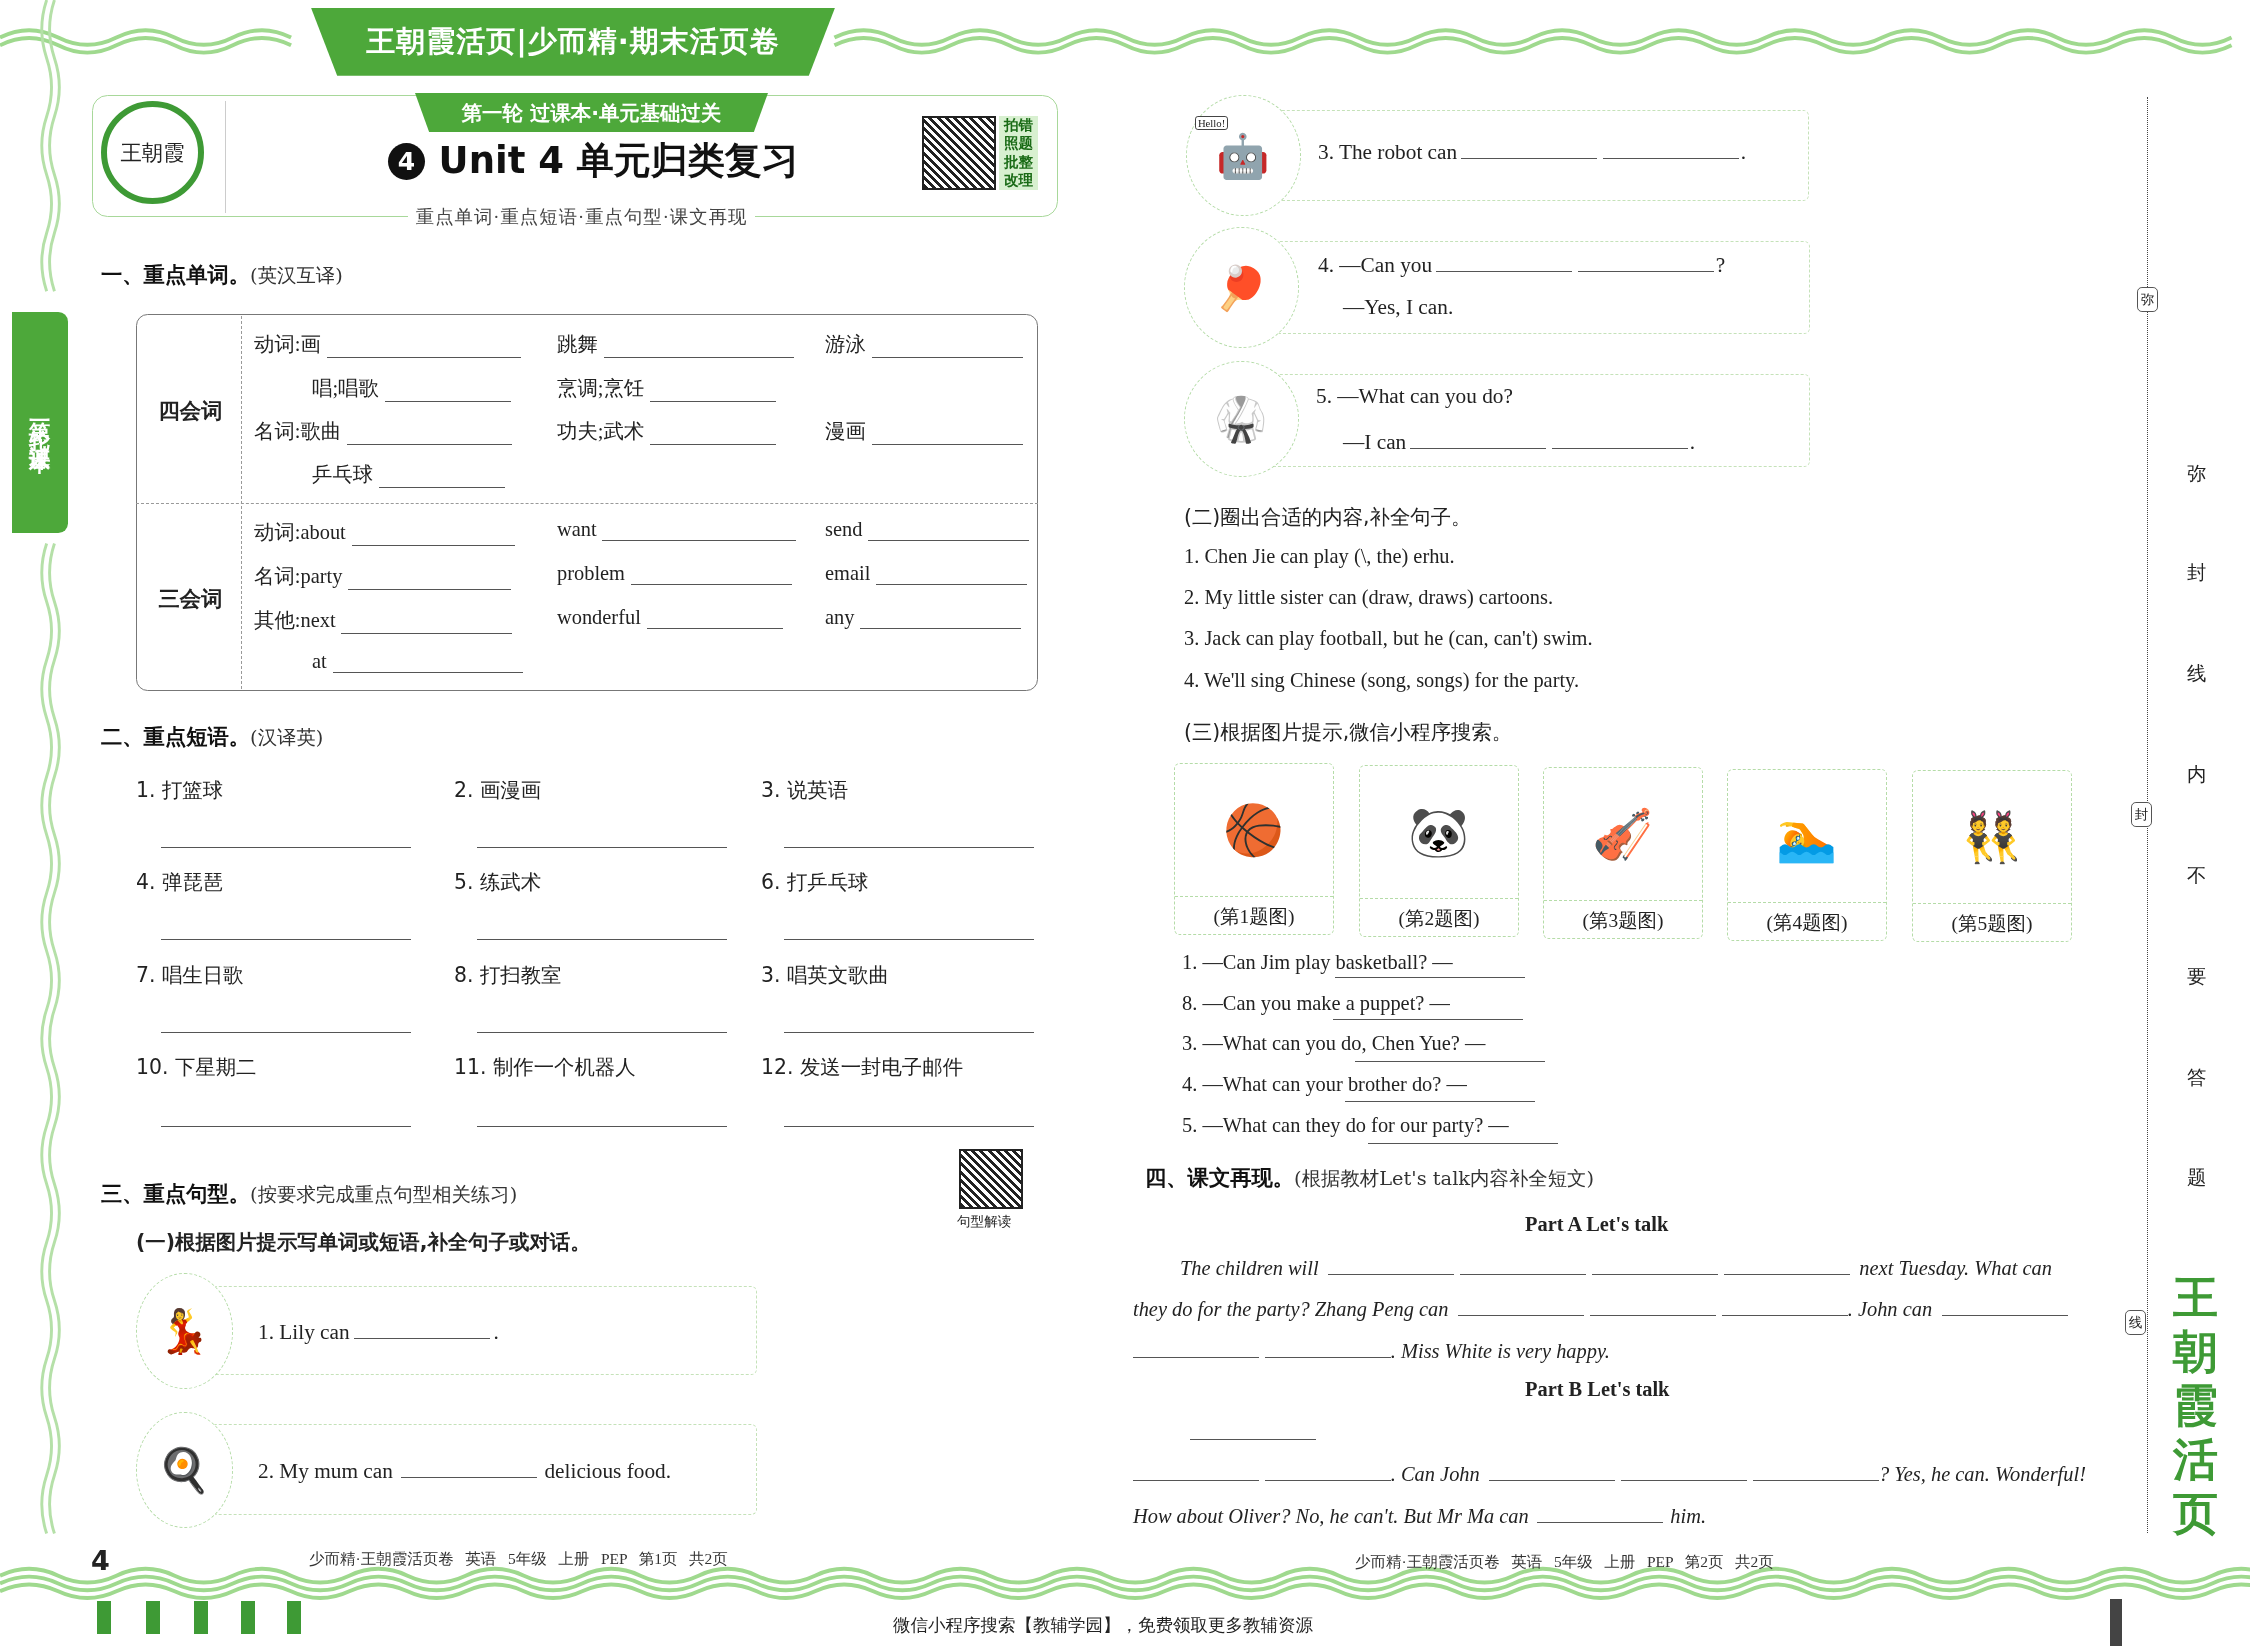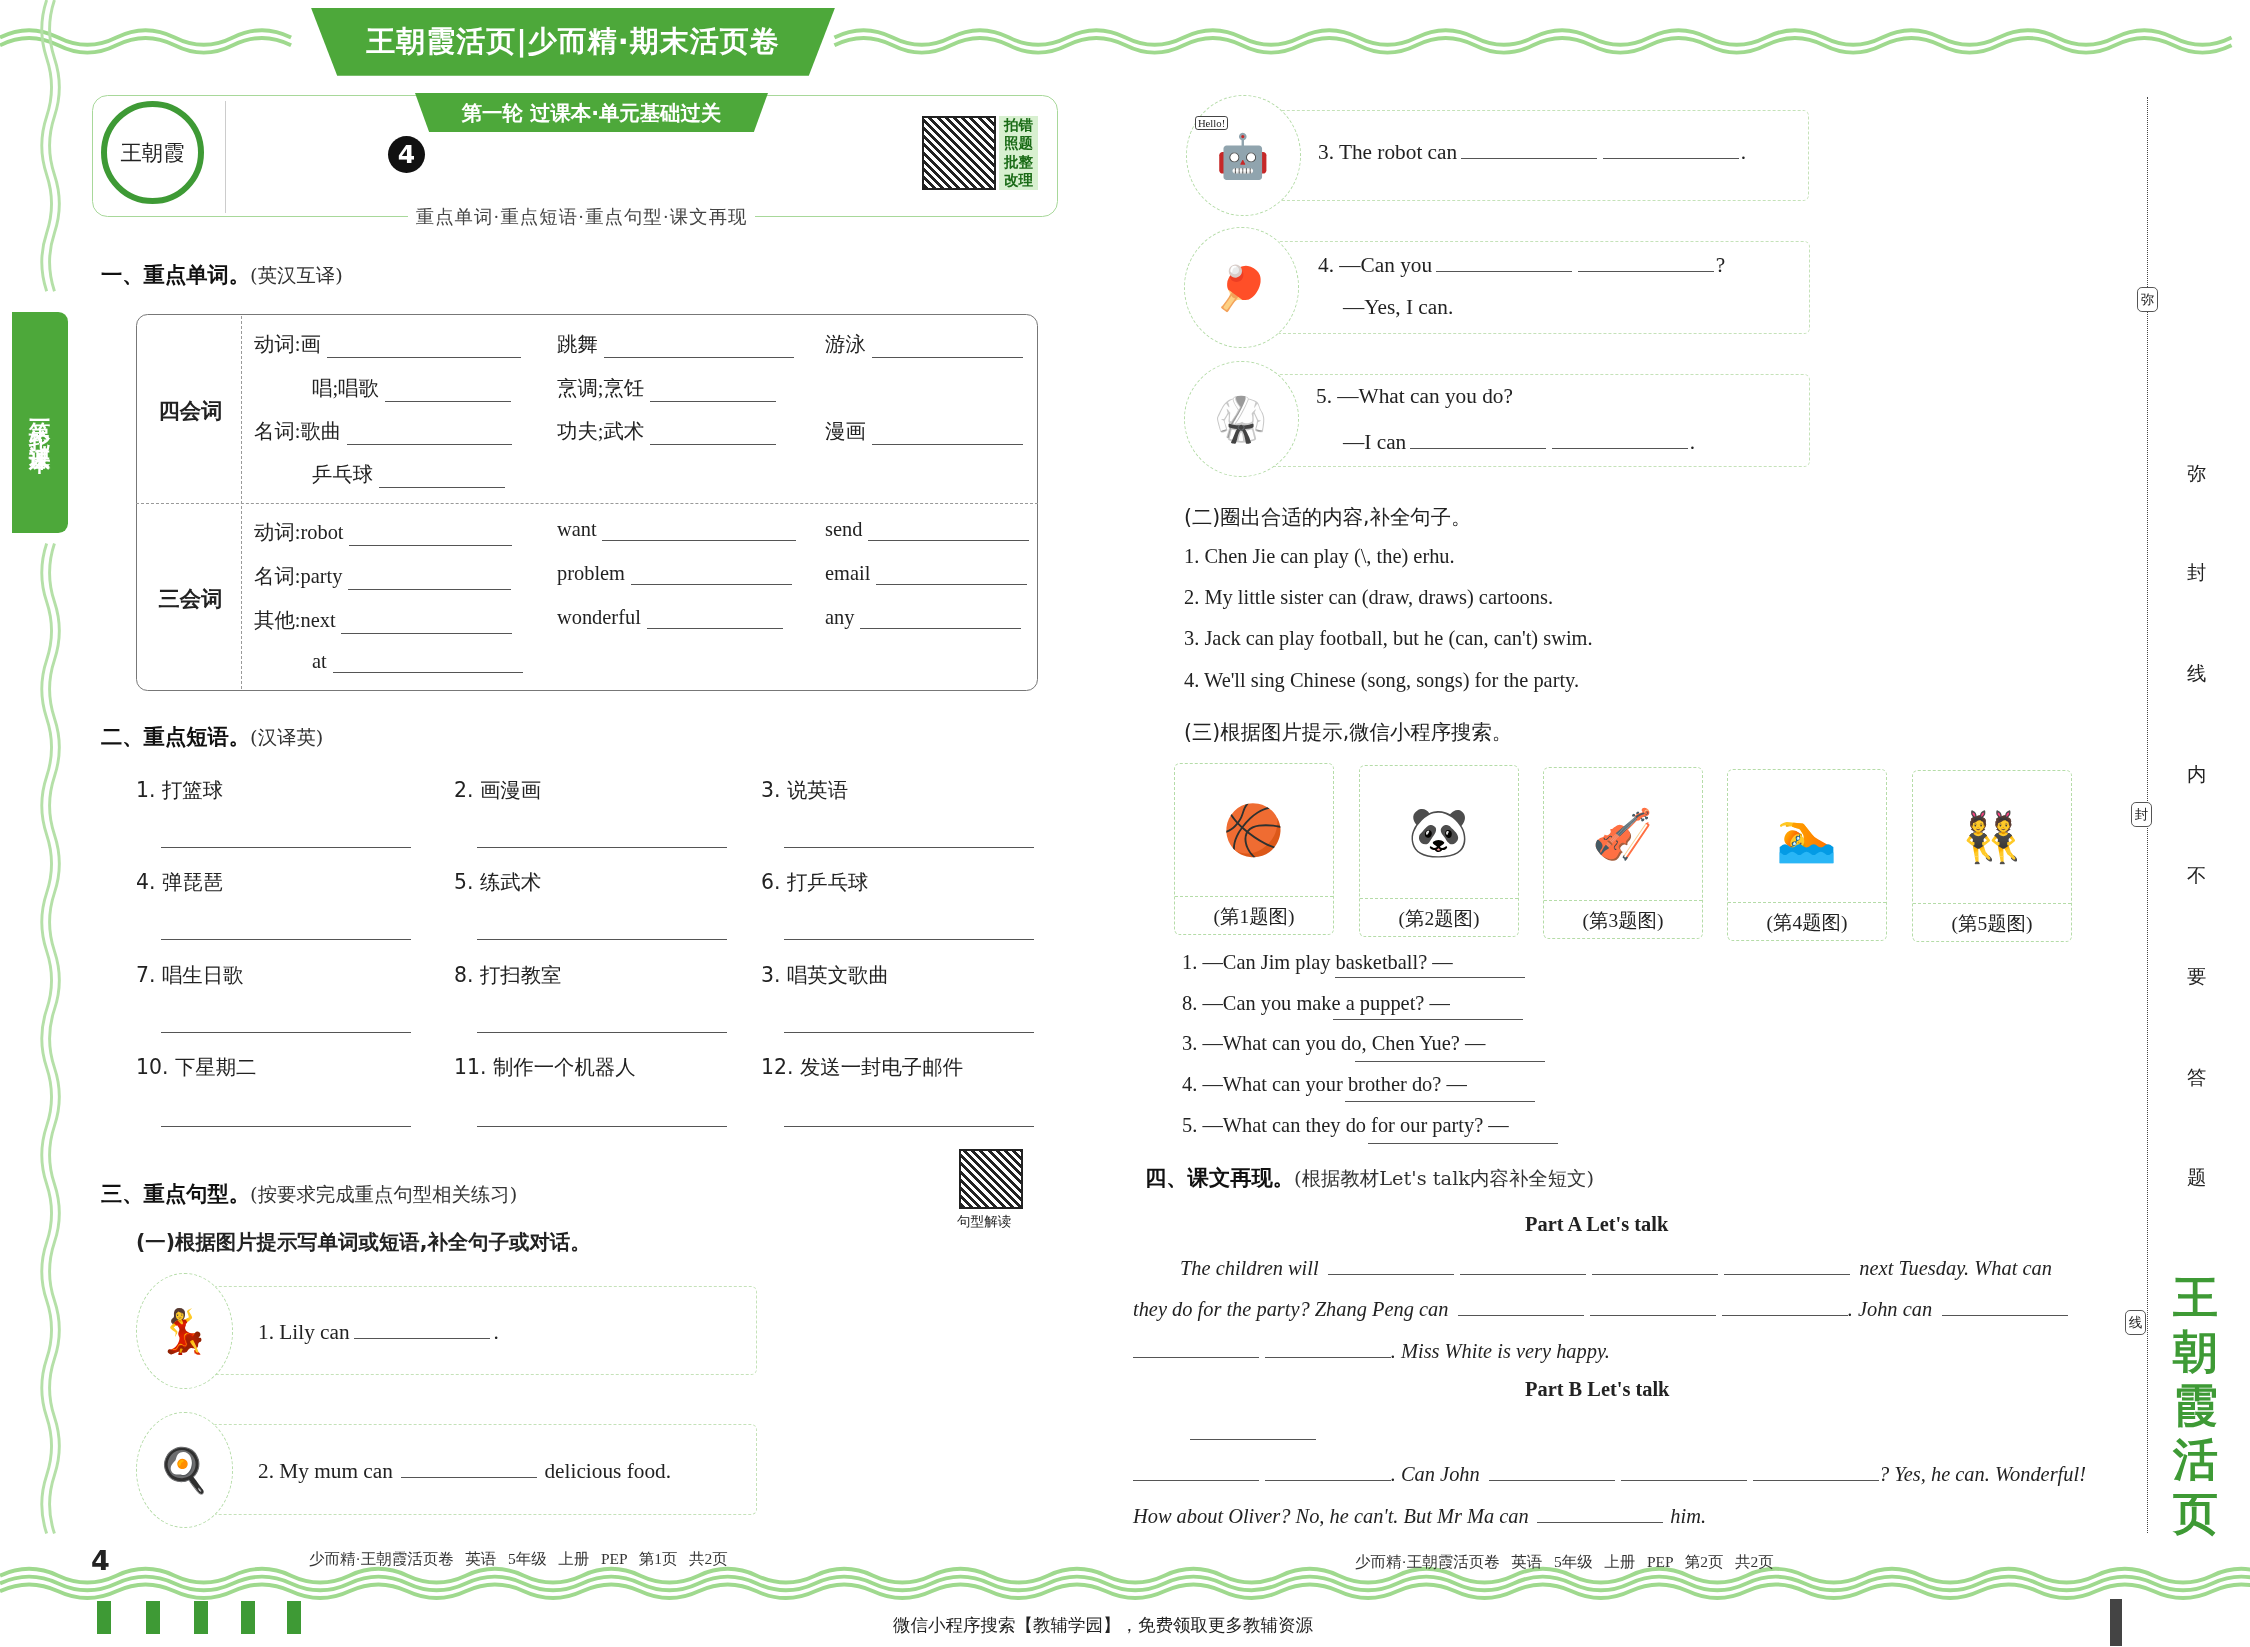--- a/index.html
+++ b/index.html
@@ -101,20 +101,21 @@
 
 <div class="abs top-banner sans">王朝霞活页|少而精·期末活页卷</div>
 <div class="abs header-box"></div>
 <div class="abs sub-banner sans">第一轮   过课本·单元基础过关</div>
 <div class="abs logo">
     <span>王朝霞</span>
   </div>
 <div class="abs logo-divider"></div>
 <div class="abs unit-title sans">
   <span class="unit-num">4</span>
+  <span>Unit 4 单元归类复习</span>
 </div>
 <div class="abs header-sub">重点单词·重点短语·重点句型·课文再现</div>
 <div class="abs qr qr-box"></div>
 <div class="abs qr-label sans">
   <div>拍错</div>
   <div>照题</div>
   <div>批整</div>
   <div>改理</div>
 </div>
 
@@ -160,21 +161,21 @@
 <div class="vrow" style="left:825px;top:417px">
     <span>漫画</span>
     <span class="blank" style="width:151px"></span>
   </div>
 <div class="vrow" style="left:312px;top:460px">
     <span>乒乓球</span>
     <span class="blank" style="width:126px"></span>
   </div>
 
 <div class="vrow" style="left:254px;top:518px">
-    <span>动词:robot</span>
+    <span>动词:about</span>
     <span class="blank" style="width:163px"></span>
   </div>
 <div class="vrow" style="left:557px;top:518px">
     <span>want</span>
     <span class="blank" style="width:194px"></span>
   </div>
 <div class="vrow" style="left:825px;top:518px">
     <span>send</span>
     <span class="blank" style="width:161px"></span>
   </div>

